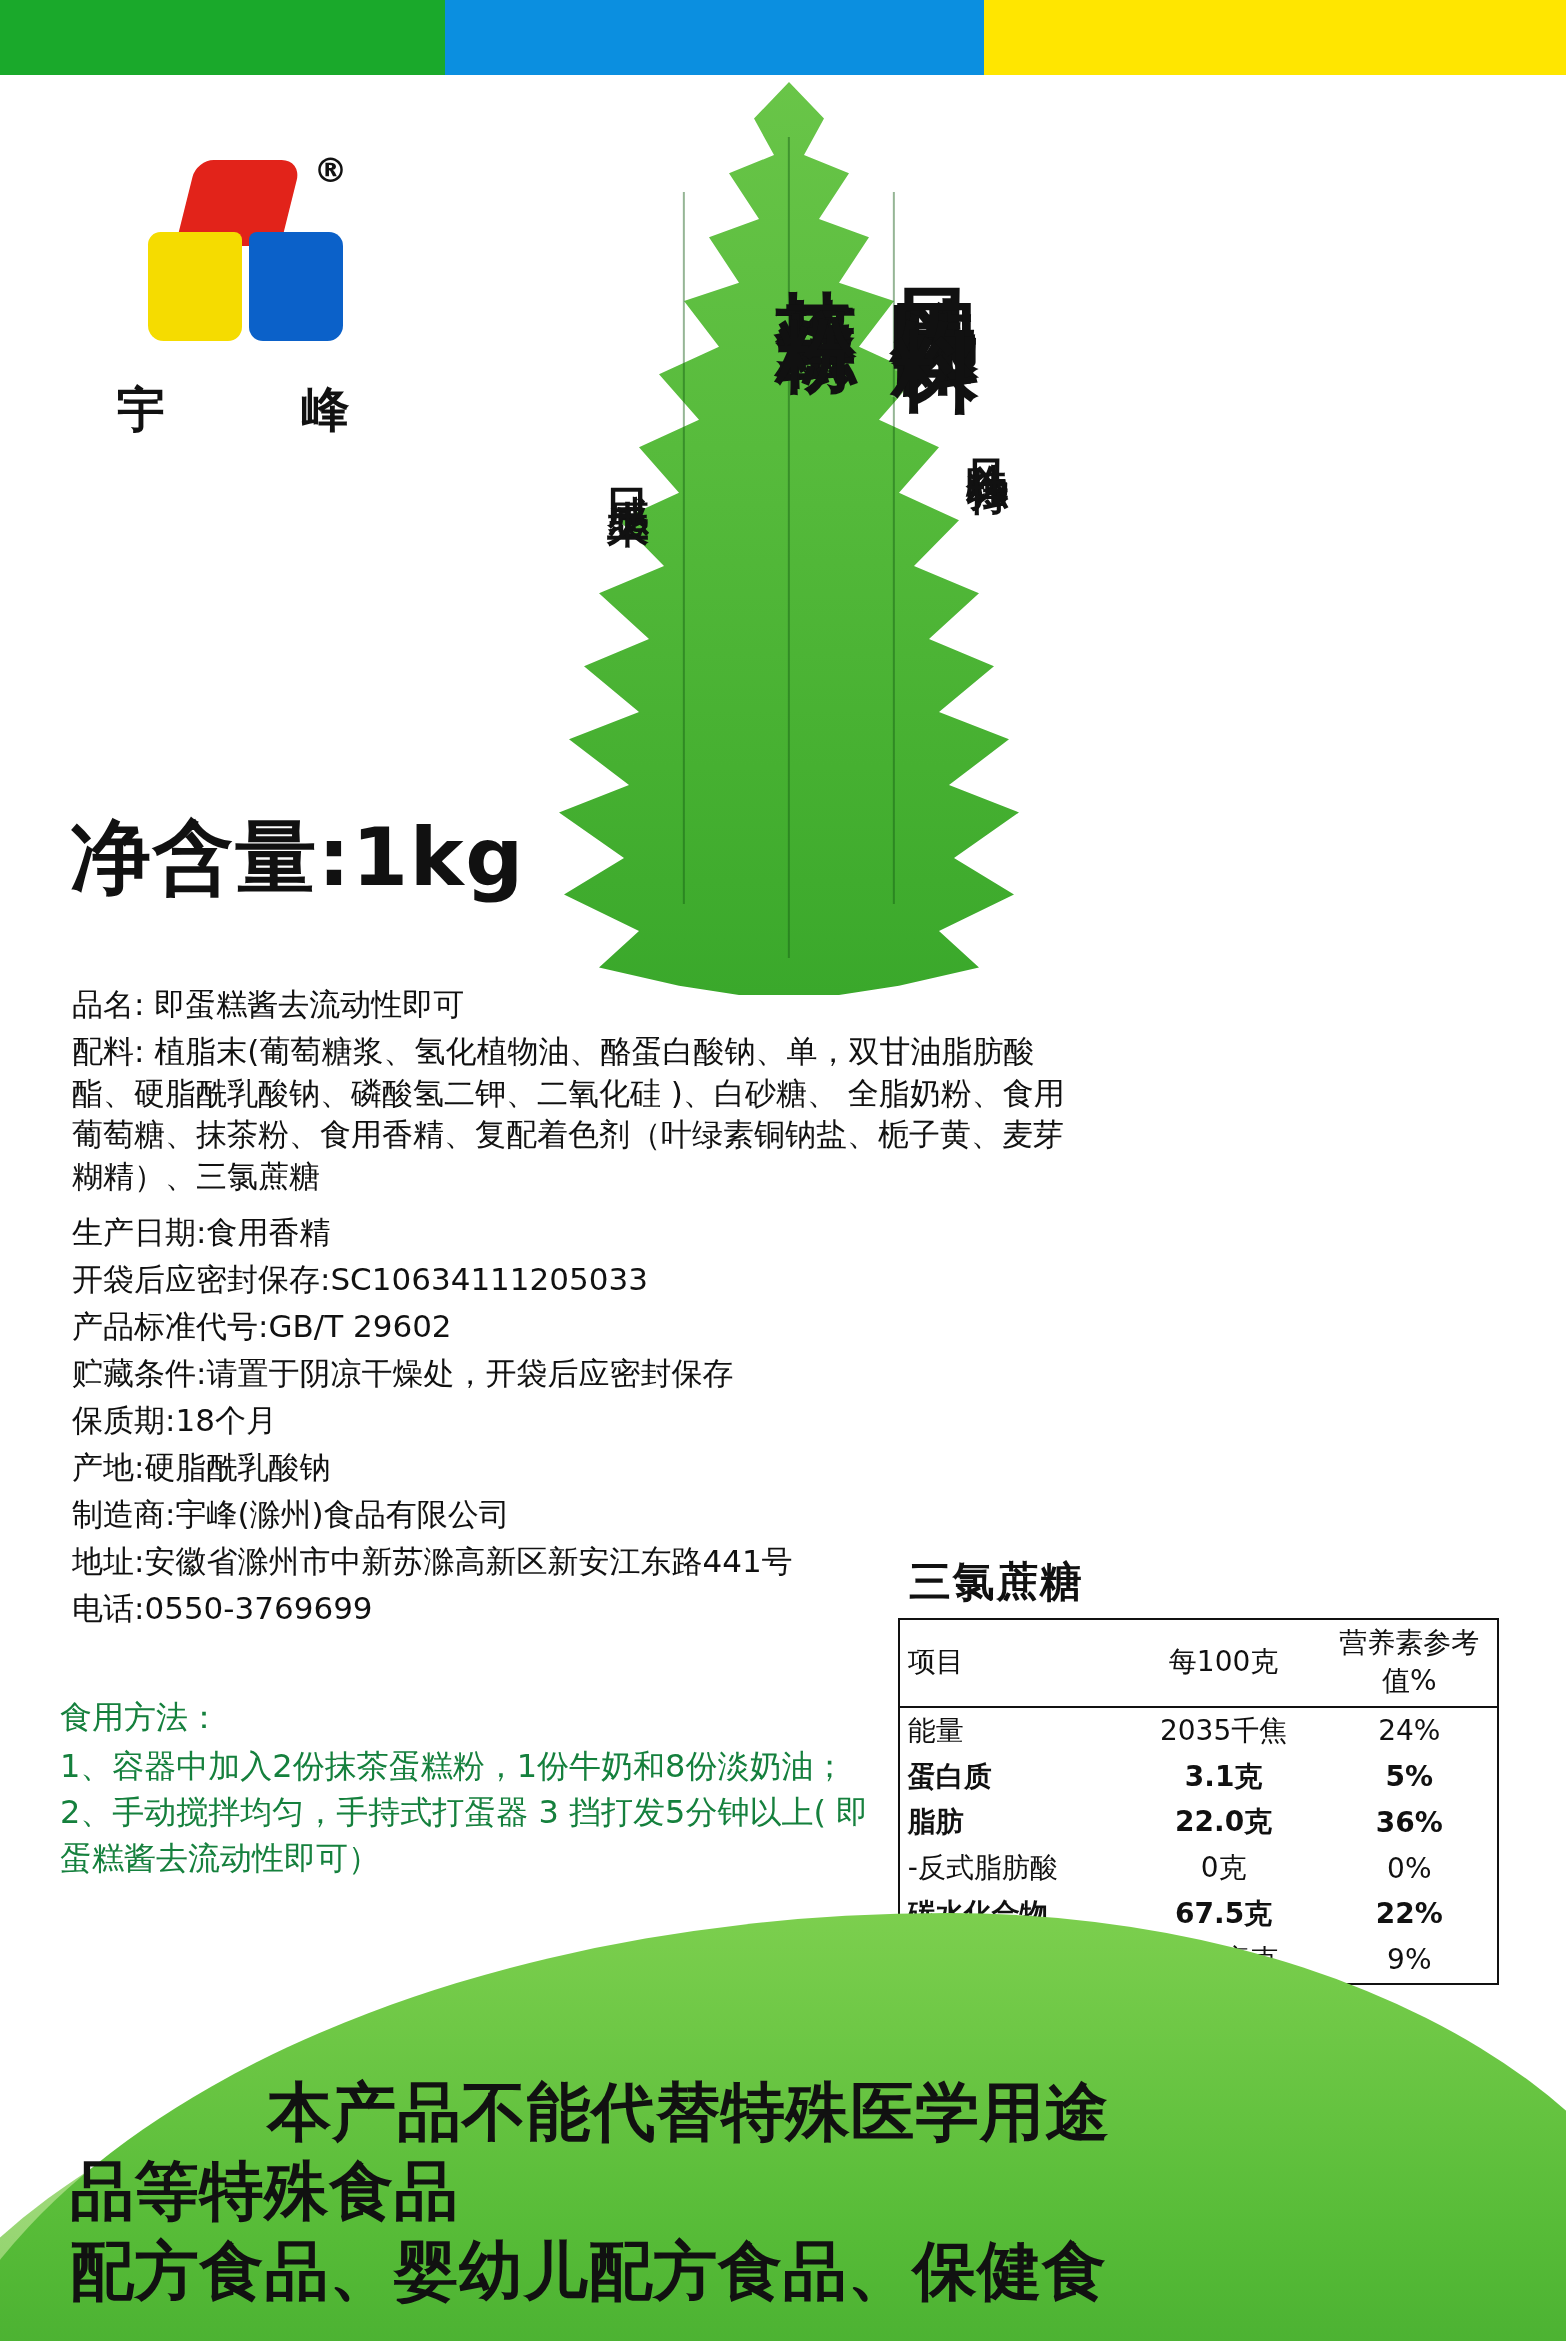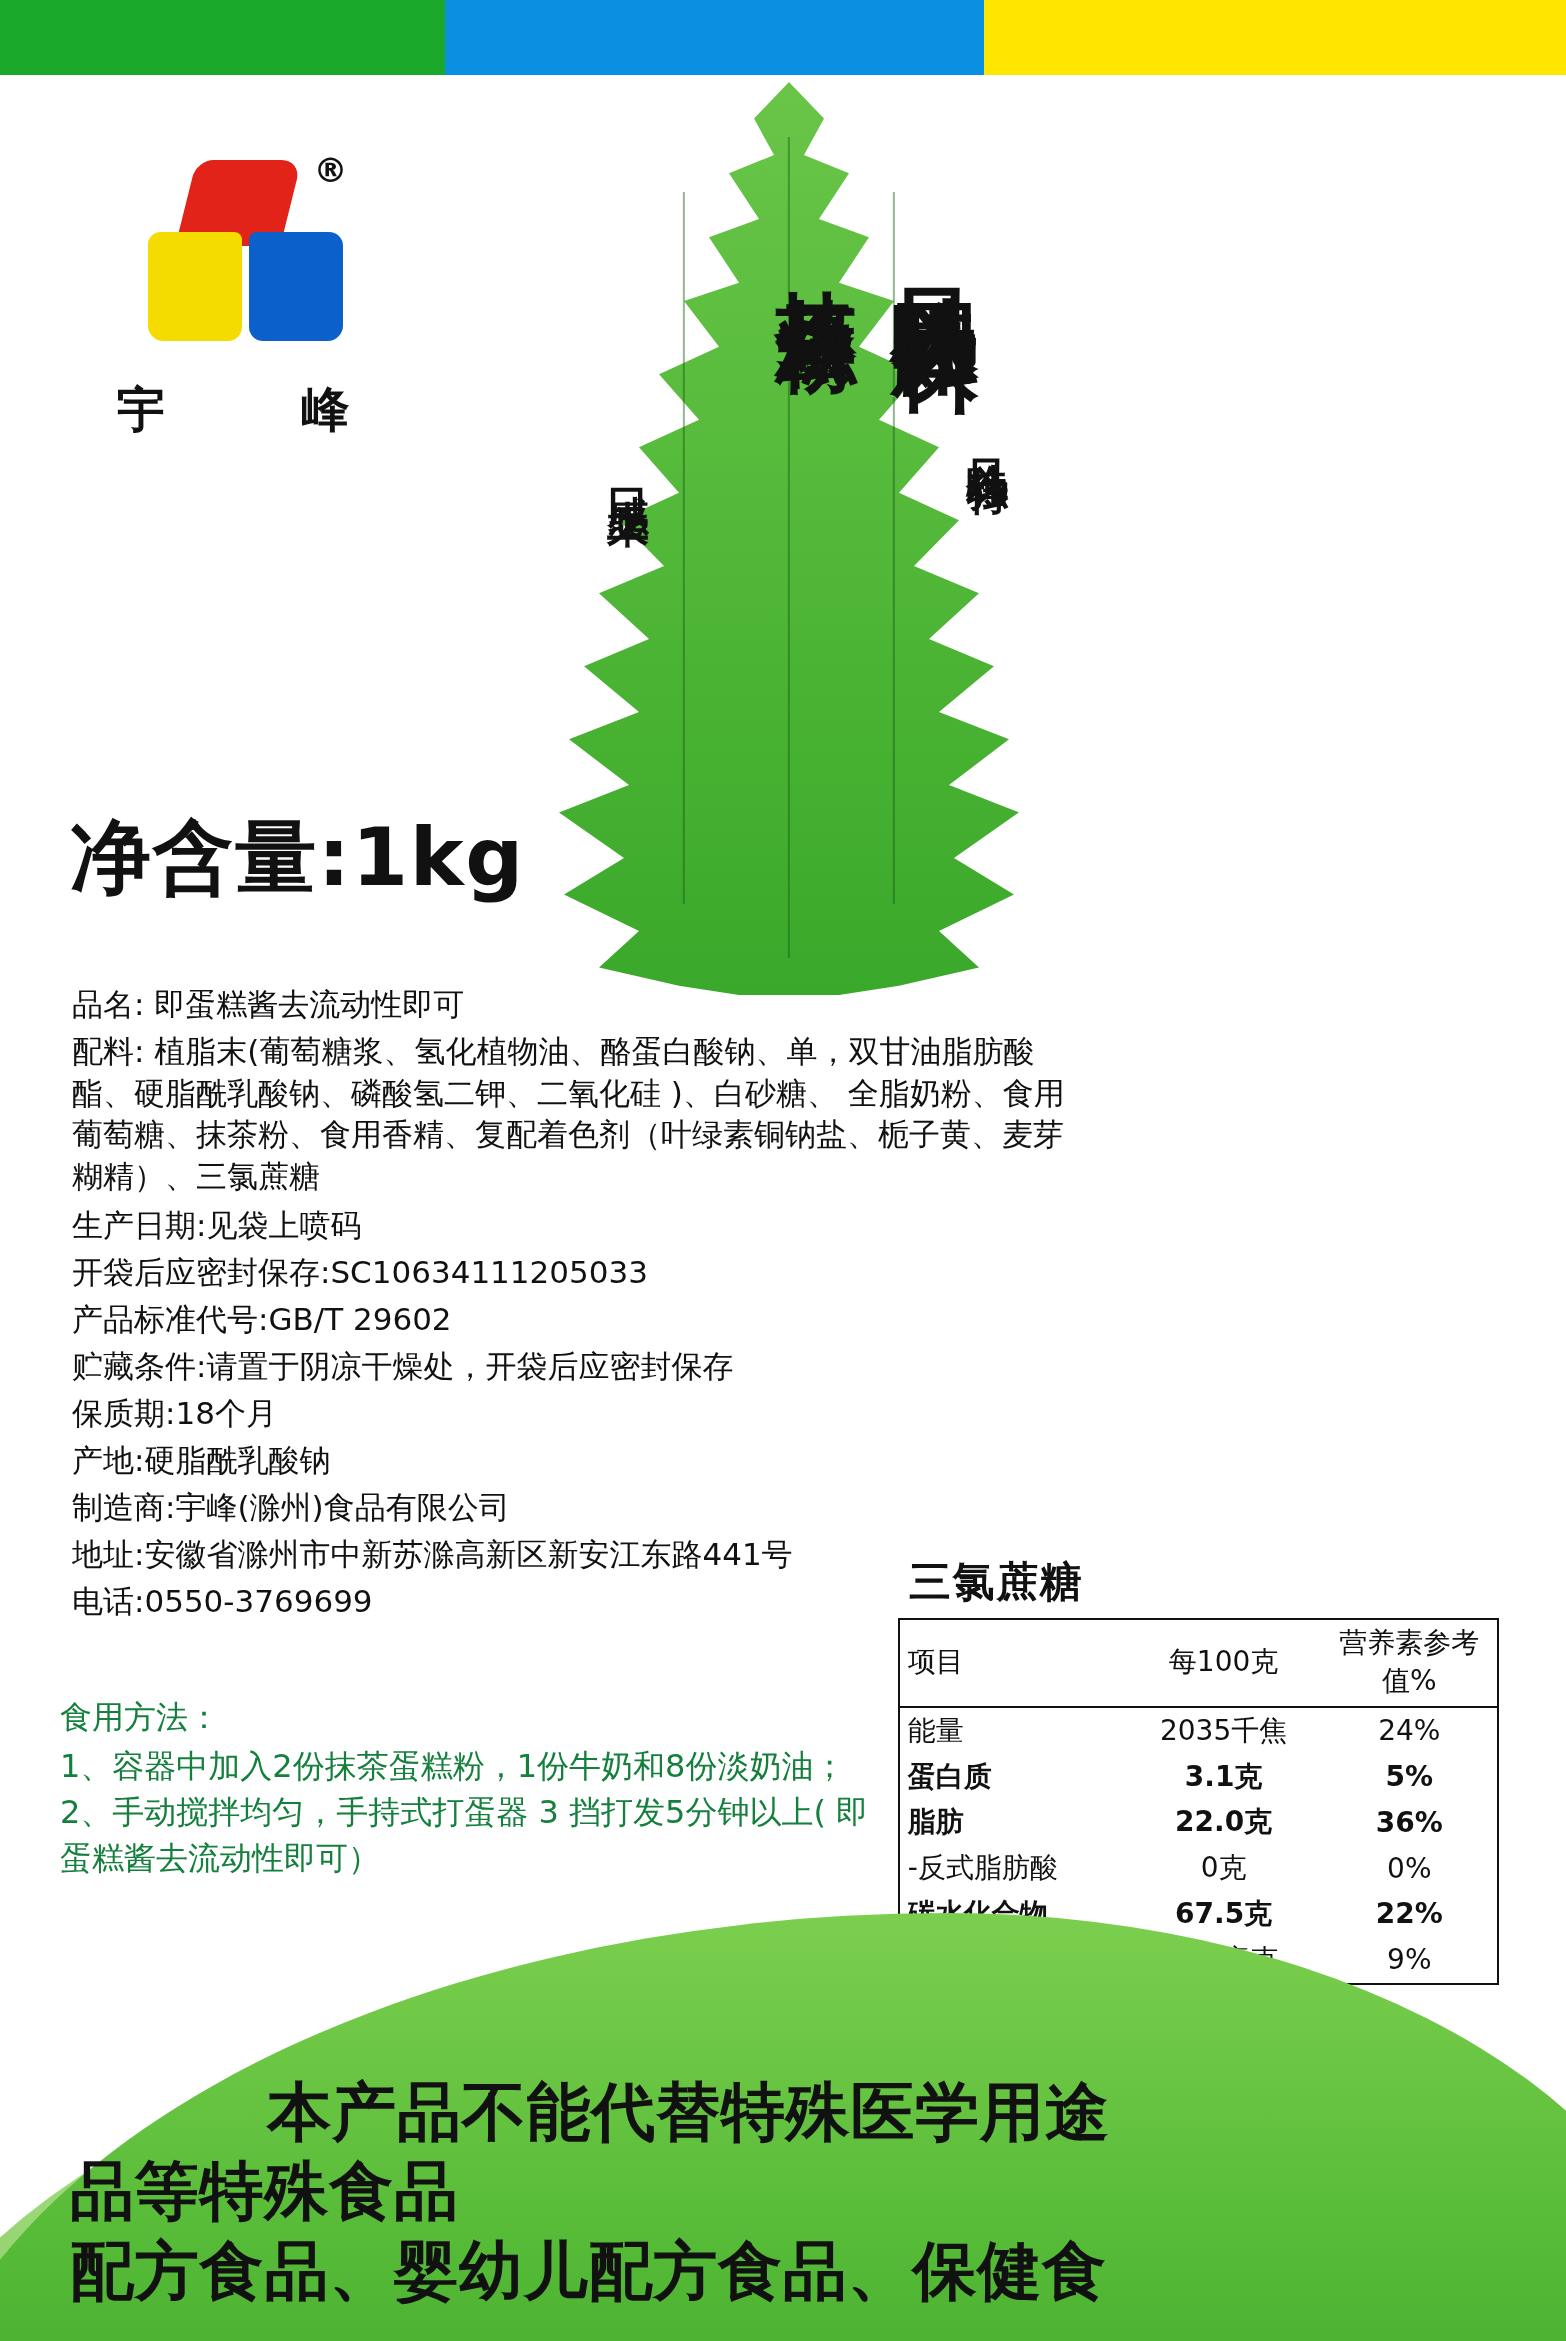--- a/index.html
+++ b/index.html
@@ -90,21 +90,21 @@
     font-size:81px;font-weight:bold;color:#111;letter-spacing:1.6px;
     white-space:nowrap;
   }
 
   
   .info{
     position:absolute;left:72px;top:984px;width:1038px;
     font-size:31px;line-height:1.34;color:#111;
   }
   .info .line{margin:0 0 5.5px 0;}
-  .info .para{margin:0 0 8px 0;max-width:1015px;}
+  .info .para{margin:0 0 15px 0;max-width:1015px;}
 
   
   .usage{
     position:absolute;left:60px;top:1694px;width:812px;
     font-size:32px;line-height:1.44;color:#15803d;
   }
   .usage .u-title{margin-bottom:3.1px;}
   .usage p{margin:0;}
 
   
@@ -186,21 +186,21 @@
     <span>宇</span>
     <span>峰</span>
   </div>
 </div>
 
 <div class="netweight">净含量:1kg</div>
 
 <div class="info">
   <p class="line">品名: 即蛋糕酱去流动性即可</p>
   <p class="para">配料: 植脂末(葡萄糖浆、氢化植物油、酪蛋白酸钠、单，双甘油脂肪酸酯、硬脂酰乳酸钠、磷酸氢二钾、二氧化硅 )、白砂糖、 全脂奶粉、食用葡萄糖、抹茶粉、食用香精、复配着色剂（叶绿素铜钠盐、栀子黄、麦芽糊精）、三氯蔗糖</p>
-  <p class="line">生产日期:见袋上喷码</p>
+  <p class="line">生产日期:食用香精</p>
   <p class="line">开袋后应密封保存:SC10634111205033</p>
   <p class="line">产品标准代号:GB/T 29602</p>
   <p class="line">贮藏条件:请置于阴凉干燥处，开袋后应密封保存</p>
   <p class="line">保质期:18个月</p>
   <p class="line">产地:硬脂酰乳酸钠</p>
   <p class="line">制造商:宇峰(滁州)食品有限公司</p>
   <p class="line">地址:安徽省滁州市中新苏滁高新区新安江东路441号</p>
   <p class="line">电话:0550-3769699</p>
 </div>
 

